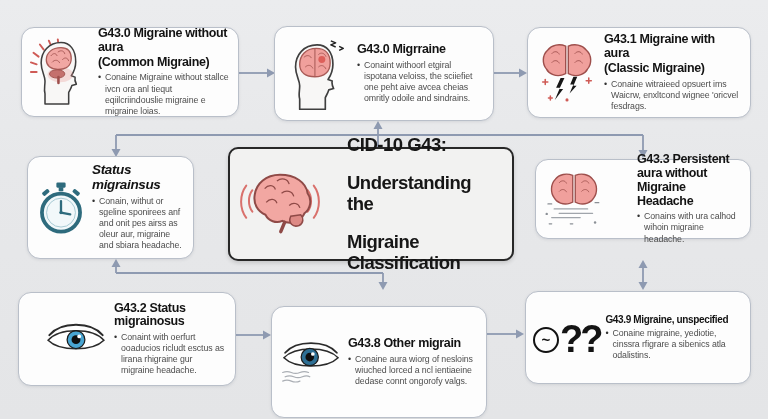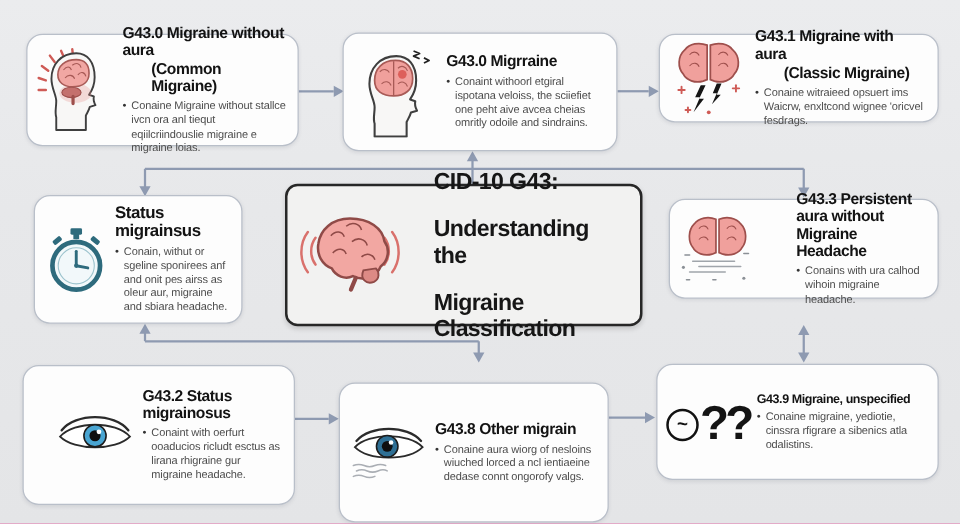--- a/index.html
+++ b/index.html
@@ -18,33 +18,33 @@
     background:#fdfdfd;border:1.5px solid #b9bfc9;border-radius:13px;
     display:flex;align-items:center;gap:5px;padding:6px 9px 6px 7px;
     box-shadow:0 1px 3px rgba(70,80,95,.12);
   }
   .card .icon{flex:0 0 auto;display:flex;align-items:center;justify-content:center;}
   .card .txt{flex:1 1 auto;min-width:0;}
   .card h3{
     margin:0 0 3px;font-size:12.5px;line-height:1.1;letter-spacing:-.35px;
     color:#131313;font-weight:700;
   }
-  .card h3.sub{margin-top:-2px;margin-left:23px;}
+  .card h3.sub{margin-top:-2px;}
   .bullet{display:flex;gap:4px;font-size:8.8px;line-height:1.26;color:#4d4d4d;letter-spacing:-.1px;}
   .bullet::before{content:"•";flex:0 0 auto;font-size:9px;color:#333;}
   
   .card.center{
     background:#f2f2f1;border:2.5px solid #272727;border-radius:10px;
     box-shadow:0 2px 4px rgba(0,0,0,.15);padding-left:4px;
   }
   .card.center h2{
     margin:16px;font-size:18.5px;line-height:1.16;letter-spacing:-.5px;
     color:#161616;font-weight:700;
   }
-  .card.status h3{font-size:13.5px;}
+  .card.status h3{font-size:13.5px;font-style:italic;}
   .card.g439 h3{font-size:10px;}
   
   .qicon{display:flex;align-items:center;gap:1px;}
   .qcircle{
     display:inline-flex;align-items:center;justify-content:center;
     width:22px;height:22px;border:2.5px solid #121212;border-radius:50%;
     font-size:15px;font-weight:700;color:#121212;line-height:1;
     transform:translateY(2px);
   }
   .qq{
@@ -147,21 +147,21 @@
       </svg>
     </div>
     <div class="txt">
       <h3>G43.0 Migrraine</h3>
       <div class="bullet">
           <span>Conaint withoorl etgiral ispotana veloiss, the sciiefiet one peht aive avcea cheias omritly odoile and sindrains.</span>
         </div>
     </div>
   </div>
 
-  <div class="card" style="left:527px;top:27px;width:224px;height:71px;">
+  <div class="card" style="left:527px;top:27px;width:224px;height:91px;">
     <div class="icon">
       <svg viewBox="0 0 100 100" width="64" height="66">
         <path d="M48 8 C38 4 26 6 20 14 C11 22 11 36 18 44 C22 52 33 56 43 53 L48 51 Z" fill="#f0a09c" stroke="#9e4f4c" stroke-width="2.2"></path>
         <path d="M52 8 C62 4 74 6 80 14 C89 22 89 36 82 44 C78 52 67 56 57 53 L52 51 Z" fill="#f0a09c" stroke="#9e4f4c" stroke-width="2.2"></path>
         <g stroke="#9e4f4c" stroke-width="1.3" fill="none">
           <path d="M26 20 C30 15 36 16 38 21"></path>
             <path d="M26 34 C30 29 36 30 38 35"></path>
           <path d="M62 20 C66 15 72 16 74 21"></path>
             <path d="M62 34 C66 29 72 30 74 35"></path>
         </g>
@@ -264,21 +264,21 @@
       </svg>
     </div>
     <div class="txt">
       <h3>G43.3 Persistent aura without Migraine Headache</h3>
       <div class="bullet">
           <span>Conains with ura calhod wihoin migraine headache.</span>
         </div>
     </div>
   </div>
 
-  <div class="card" style="left:18px;top:292px;width:218px;height:112px;padding-left:24px;">
+  <div class="card" style="left:18px;top:292px;width:218px;height:94px;padding-left:24px;">
     <div class="icon">
       <svg viewBox="0 0 104 64" width="66" height="42">
         <path d="M10 26 C28 4 76 4 94 26" stroke="#2b2b2b" stroke-width="3" fill="none" stroke-linecap="round"></path>
         <path d="M8 34 C26 14 78 14 96 34 C78 52 26 52 8 34 Z" fill="#ffffff" stroke="#2b2b2b" stroke-width="2.4"></path>
         <circle cx="52" cy="33" r="14" fill="#49a5d2" stroke="#1c1c1c" stroke-width="2"></circle>
         <circle cx="52" cy="33" r="7" fill="#0f0f0f"></circle>
         <circle cx="57" cy="28" r="3" fill="#ffffff"></circle>
       </svg>
     </div>
     <div class="txt">

